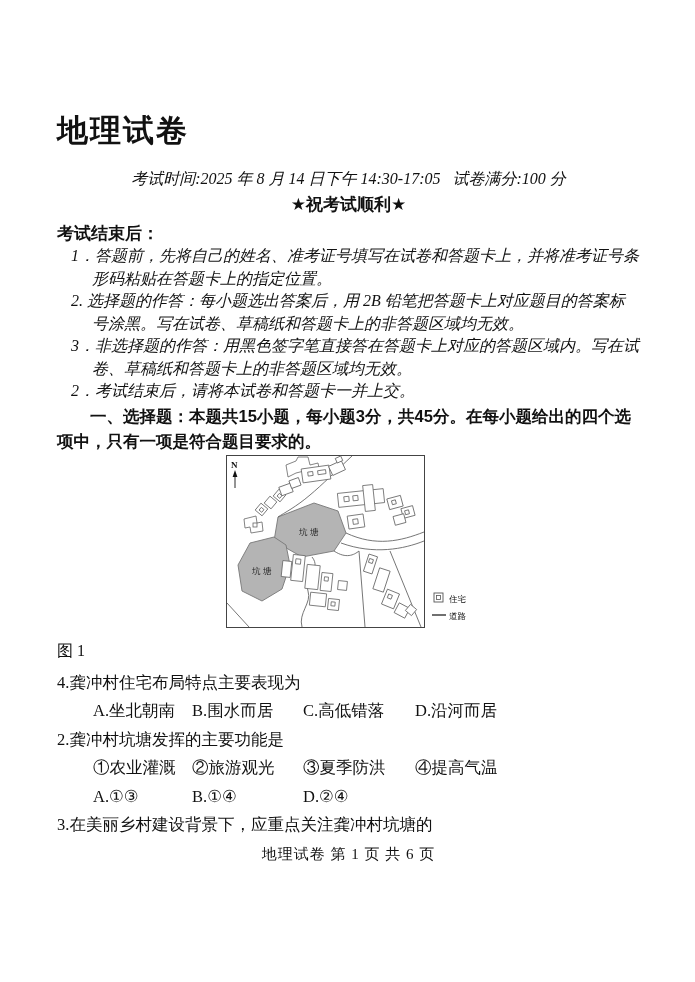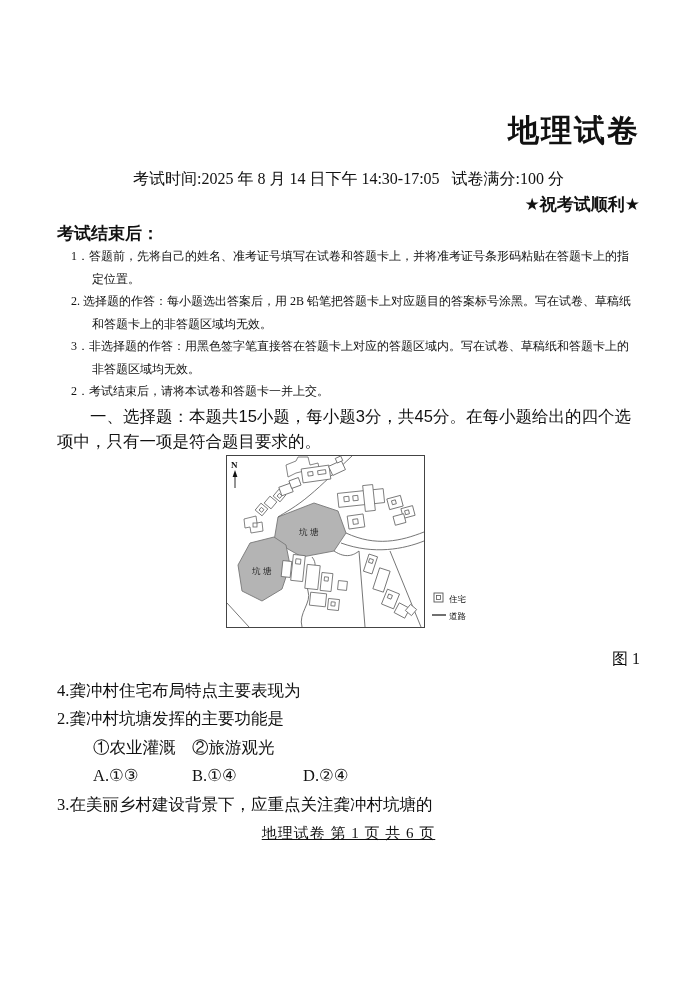--- a/index.html
+++ b/index.html
@@ -4,37 +4,37 @@
 <style>
   html,body{margin:0;padding:0;background:#ffffff;}
   body{
     width:695px;height:982px;overflow:hidden;
     color:#111;
     font-family:"Liberation Serif","DejaVu Serif",serif;
     font-size:16px;
   }
   .page{padding:0 55px 0 57px;}
   .hei{font-family:"Liberation Sans","DejaVu Sans",sans-serif;}
-  .kai{}
+  .kai{font-style:italic;}
   .title{
-    padding-top:112px;margin:0;text-align:right;
+    padding-top:112px;margin:0;text-align:left;
     font-size:31px;line-height:38px;font-weight:bold;letter-spacing:2px;
   }
   .exam-info{margin-top:18px;text-align:center;font-size:16px;line-height:22px;white-space:pre;}
-  .wish{margin-top:4px;text-align:right;font-size:17px;line-height:22px;font-weight:bold;}
+  .wish{margin-top:4px;text-align:center;font-size:17px;line-height:22px;font-weight:bold;}
   .notice-head{margin-top:6px;font-size:17px;line-height:23px;font-weight:bold;}
-  .notice-item{padding-left:35px;text-indent:-21px;line-height:22.5px;font-size:12px;}
-  .sec-head{margin-top:1px;text-indent:33px;font-weight:normal;font-size:16.5px;line-height:25px;}
+  .notice-item{padding-left:35px;text-indent:-21px;line-height:22.5px;font-size:16px;}
+  .sec-head{margin-top:1px;text-indent:33px;font-weight:bold;font-size:16.5px;line-height:25px;}
   .intro{margin-top:4px;text-indent:33px;font-size:16px;line-height:25px;}
   .figure-wrap{margin-top:1px;margin-left:169px;width:254px;}
-  .fig-caption{margin-top:16px;text-align:right;font-size:16px;line-height:20px;width:583px;}
+  .fig-caption{margin-top:8px;text-align:left;font-size:16px;line-height:20px;width:583px;}
   .questions{margin-top:8px;}
   .q-stem{line-height:28.5px;font-size:16.5px;}
   .opts-row{display:grid;grid-template-columns:99px 111px 112px auto;padding-left:36px;line-height:28.5px;font-size:16.5px;}
-  .footer{margin-top:4px;text-align:center;font-size:15px;line-height:21px;letter-spacing:1px;text-decoration:underline;}
+  .footer{margin-top:4px;text-align:center;font-size:15px;line-height:21px;letter-spacing:1px;}
   svg text{font-family:"Liberation Serif","DejaVu Serif",serif;}
 </style>
 </head>
 <body>
 
 <div class="page">
 
   <h1 class="title hei">地理试卷</h1>
 
   <div class="exam-info kai">考试时间:2025 年 8 月 14 日下午 14:30-17:05   试卷满分:100 分</div>
@@ -139,25 +139,33 @@
         <line x1="206" y1="160" x2="220" y2="160" stroke="#333" stroke-width="1.4"></line>
         <text x="223" y="163.5" font-size="8.5" fill="#111">道路</text>
       </g>
     </svg>
   </div>
 
   <div class="fig-caption">图 1</div>
 
   <div class="questions">
     <div class="q-stem">4.龚冲村住宅布局特点主要表现为</div>
+    <div class="opts-row">
+      <span>A.坐北朝南</span>
+      <span>B.围水而居</span>
+      <span>C.高低错落</span>
+      <span>D.沿河而居</span>
+    </div>
 
     <div class="q-stem">2.龚冲村坑塘发挥的主要功能是</div>
     <div class="opts-row">
       <span>①农业灌溉</span>
       <span>②旅游观光</span>
+      <span>③夏季防洪</span>
+      <span>④提高气温</span>
     </div>
     <div class="opts-row">
       <span>A.①③</span>
       <span>B.①④</span>
       <span>D.②④</span>
     </div>
 
     <div class="q-stem">3.在美丽乡村建设背景下，应重点关注龚冲村坑塘的</div>
   </div>
 

